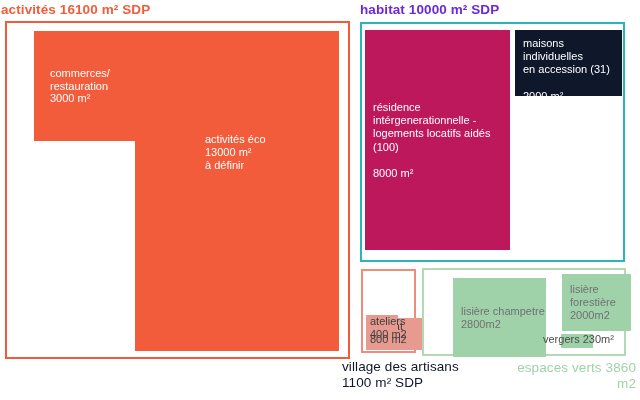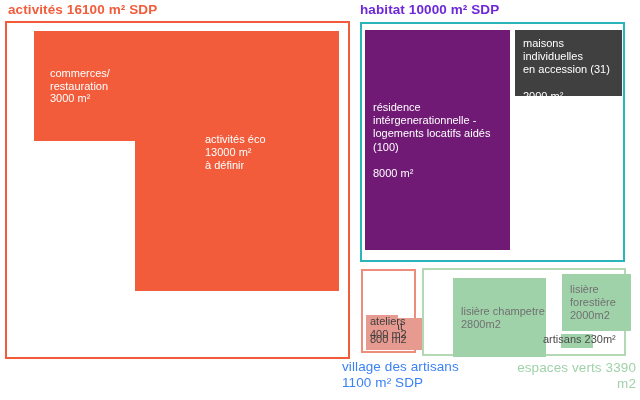--- a/index.html
+++ b/index.html
@@ -22,38 +22,38 @@
   .outline { background: #ffffff; }
   .fill-box {
     font-size: 11px;
     line-height: 1.18;
     white-space: pre-line;
     color: #ffffff;
   }
   .v-center { display: flex; flex-direction: column; justify-content: center; margin-left: 20px; }
 
   
-  .lbl-activites { left: 8px; top: 2px; color: #f25c3b; }
+  .lbl-activites { left: 1px; top: 2px; color: #f25c3b; }
   .box-activites { left: 5px; top: 21px; width: 345px; height: 338px; border: 2px solid #f25c3b; }
   .fill-orange { background: #f25c3b; }
   .box-commerces { left: 14px; top: 31px; width: 113px; height: 110px; padding-left: 16px; }
-  .box-eco { left: 135px; top: 31px; width: 204px; height: 260px; padding: 102px 0 16px 70px; }
+  .box-eco { left: 135px; top: 31px; width: 204px; height: 320px; padding: 102px 0 16px 70px; }
 
   
   .lbl-habitat { left: 360px; top: 2px; color: #6d28d9; }
   .box-habitat { left: 360px; top: 22px; width: 265px; height: 240px; border: 2px solid #2ab5bb; }
-  .box-residence { left: 365px; top: 30px; width: 145px; height: 220px; background: #701a75; padding: 71px 0 12px 8px; line-height: 1.2; }
-  .box-maisons { left: 515px; top: 30px; width: 107px; height: 66px; background: #404040; padding: 7px 0 0 8px; line-height: 1.2; }
+  .box-residence { left: 365px; top: 30px; width: 145px; height: 220px; background: #be185d; padding: 71px 0 12px 8px; line-height: 1.2; }
+  .box-maisons { left: 515px; top: 30px; width: 107px; height: 66px; background: #0f172a; padding: 7px 0 0 8px; line-height: 1.2; }
 
   
   .box-village { left: 361px; top: 269px; width: 55px; height: 84px; border: 2px solid #ee8d7e; }
   .fill-salmon { background: #e69a90; color: #3e3e3d; }
   .box-vhabitat { left: 366px; top: 274px; width: 56px; height: 32px; padding: 2px 0 0 4px; overflow: visible; margin-top: 44px; }
   .box-ateliers { left: 366px; top: 315px; width: 32px; height: 20px; padding: 0 0 0 4px; overflow: visible; white-space: pre; }
-  .lbl-village { left: 342px; top: 359px; color: #3b82f6; font-weight: normal; }
+  .lbl-village { left: 342px; top: 359px; color: #0f172a; font-weight: normal; }
 
   
   .box-verts { left: 422px; top: 268px; width: 204px; height: 88px; border: 2px solid #b2d9b4; }
   .fill-green { background: #a0d2aa; color: #707070; }
   .box-champetre { left: 433px; top: 278px; width: 93px; height: 79px; padding-left: 8px; }
   .box-forestiere { left: 542px; top: 274px; width: 69px; height: 57px; padding-left: 8px; }
   .box-vergers-fill { left: 561px; top: 334px; width: 32px; height: 14px; background: #a0d2aa; }
   .lbl-vergers { left: 543px; top: 333px; width: 70px; font-size: 11px; color: #4a4a4a; white-space: pre; }
   .lbl-verts { left: 496px; top: 360px; width: 140px; text-align: right; color: #a0d2aa; font-weight: normal; }
 </style>
@@ -98,17 +98,17 @@
   </div>
 
   <div>
     <div class="abs outline box-verts"></div>
     <div class="abs fill-box fill-green v-center box-champetre">lisière champetre
 2800m2</div>
     <div class="abs fill-box fill-green v-center box-forestiere">lisière
 forestière
 2000m2</div>
     <div class="abs box-vergers-fill"></div>
-    <div class="abs lbl-vergers">artisans 230m²</div>
-    <div class="abs section-label lbl-verts">espaces verts 3390 m2</div>
+    <div class="abs lbl-vergers">vergers 230m²</div>
+    <div class="abs section-label lbl-verts">espaces verts 3860 m2</div>
   </div>
 
 </div>
 
 </body></html>

